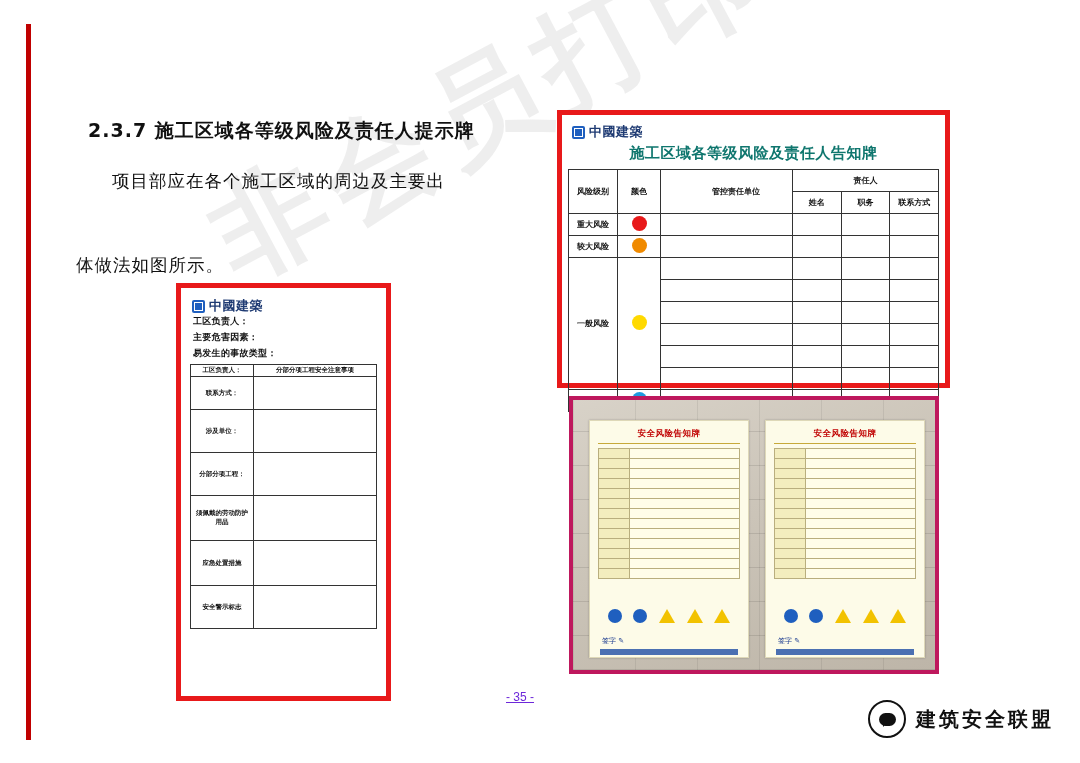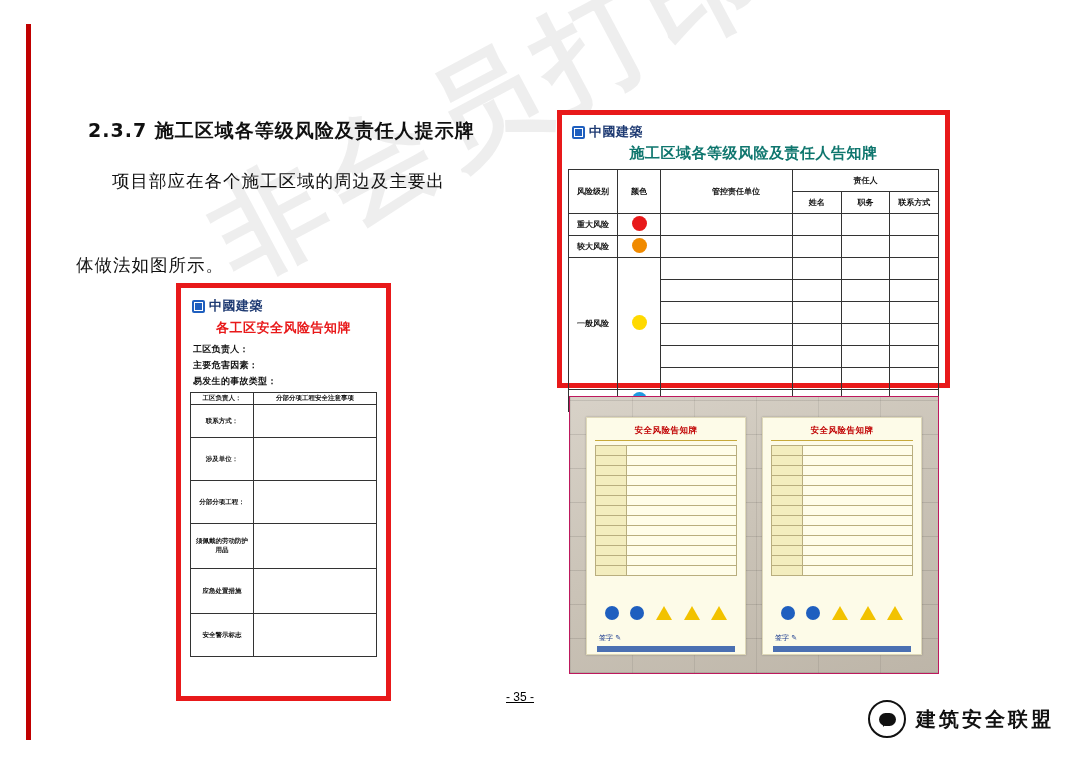--- a/index.html
+++ b/index.html
@@ -72,21 +72,21 @@
   .t2 .c-unit{width:110px;padding-left:20px;}
   .dot{width:15px;height:15px;border-radius:50%;display:inline-block;}
   .dot-red{background:#e8191a;}
   .dot-orange{background:#f08a00;}
   .dot-yellow{background:#ffd900;}
   .dot-blue{background:#1f9ae0;}
 
   
   .photo{
     position:absolute;left:569px;top:396px;width:370px;height:278px;
-    background:#0ea5e9;overflow:hidden;border:1px solid #be185d;box-sizing:border-box;
+    background:#0ea5e9;overflow:hidden;border:4px solid #be185d;box-sizing:border-box;
   }
   .brickwall{position:absolute;inset:0;
     background:
       repeating-linear-gradient(0deg, rgba(0,0,0,0.10) 0 1px, rgba(0,0,0,0) 1px 34px),
       repeating-linear-gradient(90deg, rgba(0,0,0,0.07) 0 1px, rgba(0,0,0,0) 1px 62px),
       linear-gradient(160deg,#d8d2c8 0%,#cbc4b8 45%,#bdb5a8 100%);
   }
   .poster{
     position:absolute;top:20px;width:158px;height:236px;background:#fdfbe8;
     border:1px solid #ded8b8;box-shadow:0 0 2px rgba(0,0,0,0.25);
@@ -104,21 +104,21 @@
   .p-table td.v{background:#fffde9;}
   .p-icons{position:absolute;left:12px;right:12px;bottom:34px;display:flex;justify-content:space-around;align-items:center;}
   .ico{width:14px;height:14px;}
   .ico.c{border-radius:50%;background:#1f5fbf;}
   .ico.t{width:0;height:0;border-left:8px solid transparent;border-right:8px solid transparent;border-bottom:14px solid #f2c200;}
   .p-sign{position:absolute;left:12px;right:12px;bottom:8px;height:20px;}
   .scribble{font-family:"DejaVu Serif",serif;font-size:7px;color:#1a3a8f;transform:rotate(-4deg);}
   .p-foot{position:absolute;left:10px;right:10px;bottom:2px;height:6px;background:#2b57a8;opacity:.85;}
 
   
-  .pageno{position:absolute;left:506px;top:690px;font-size:12px;color:#000000;text-decoration:underline;}
+  .pageno{position:absolute;left:506px;top:690px;font-size:12px;color:#6d28d9;text-decoration:underline;}
   .brandbar{position:absolute;right:26px;top:700px;display:flex;align-items:center;gap:10px;}
   .brand-circle{
     width:34px;height:34px;border-radius:50%;border:2px solid #111;
     display:flex;align-items:center;justify-content:center;
   }
   .brand-circle .wx{width:17px;height:13px;background:#111;border-radius:7px;position:relative;}
   .brand-circle .wx:after{content:"";position:absolute;left:4px;top:10px;border-left:4px solid #111;border-bottom:4px solid transparent;}
   .brand-text{font-size:20px;font-weight:bold;letter-spacing:3px;font-family:"DejaVu Sans",sans-serif;}
 </style>
 </head>
@@ -137,21 +137,20 @@
     <br>
     <span>体做法如图所示。</span>
   </div>
 
   <div class="fig1">
     <div class="fig1-inner">
       <div class="logo-row">
         <span class="logo-sq"></span>
         <span class="logo-txt">中國建築</span>
       </div>
-      <div class="fig1-title">各工区安全风险告知牌</div>
 
       <div class="fld">工区负责人：</div>
       <div class="fld">主要危害因素：</div>
       <div class="fld">易发生的事故类型：</div>
 
       <table class="t1">
         <tbody>
             <tr>
           <td class="lab">工区负责人：</td>
           <td class="val">分部分项工程安全注意事项</td>

